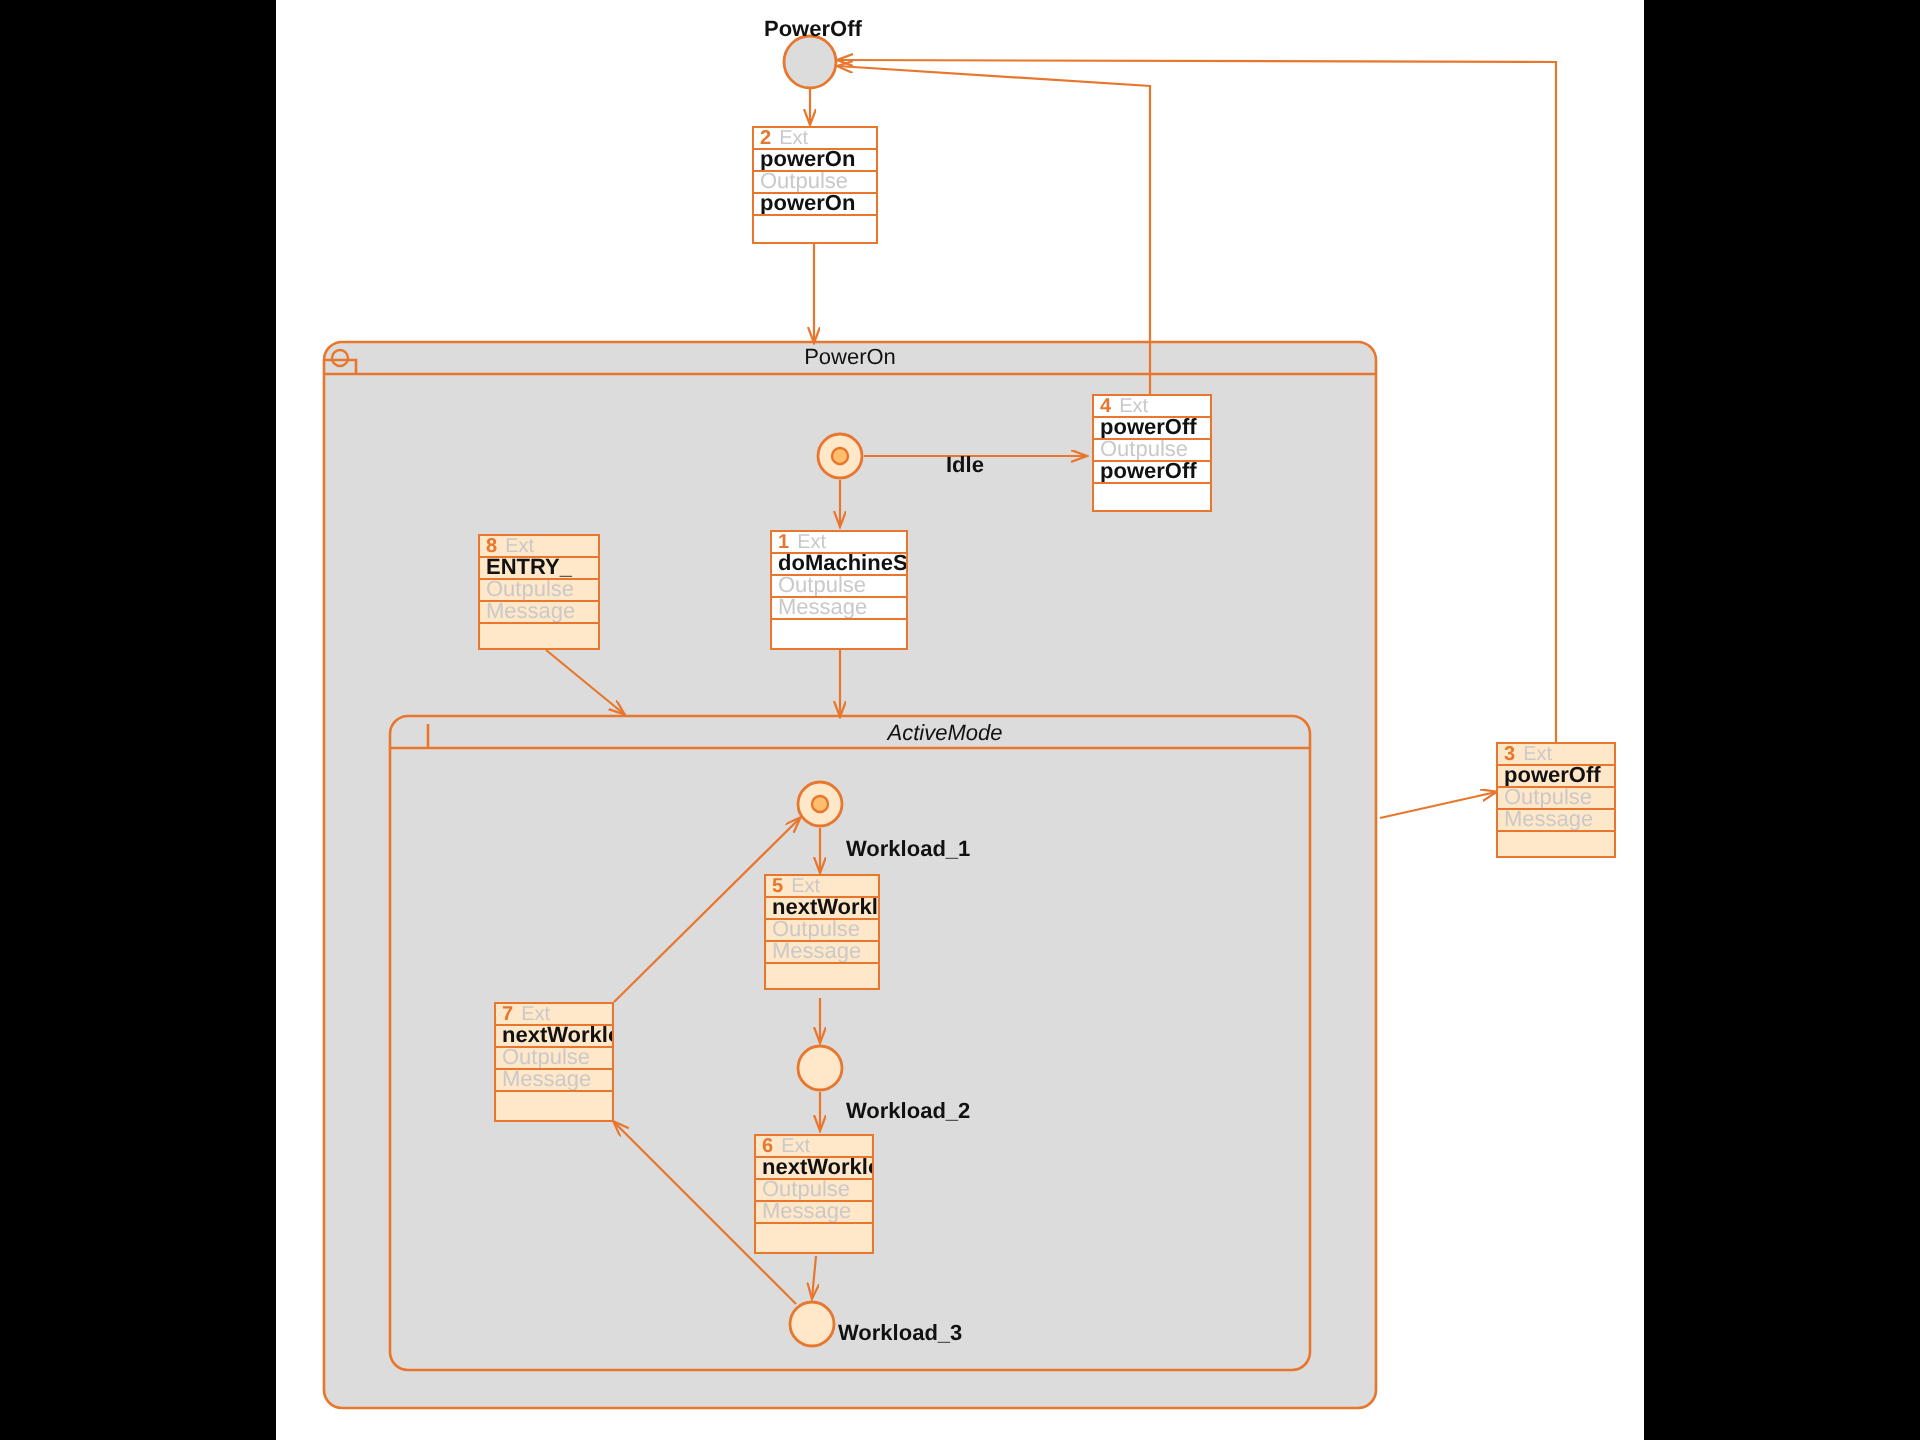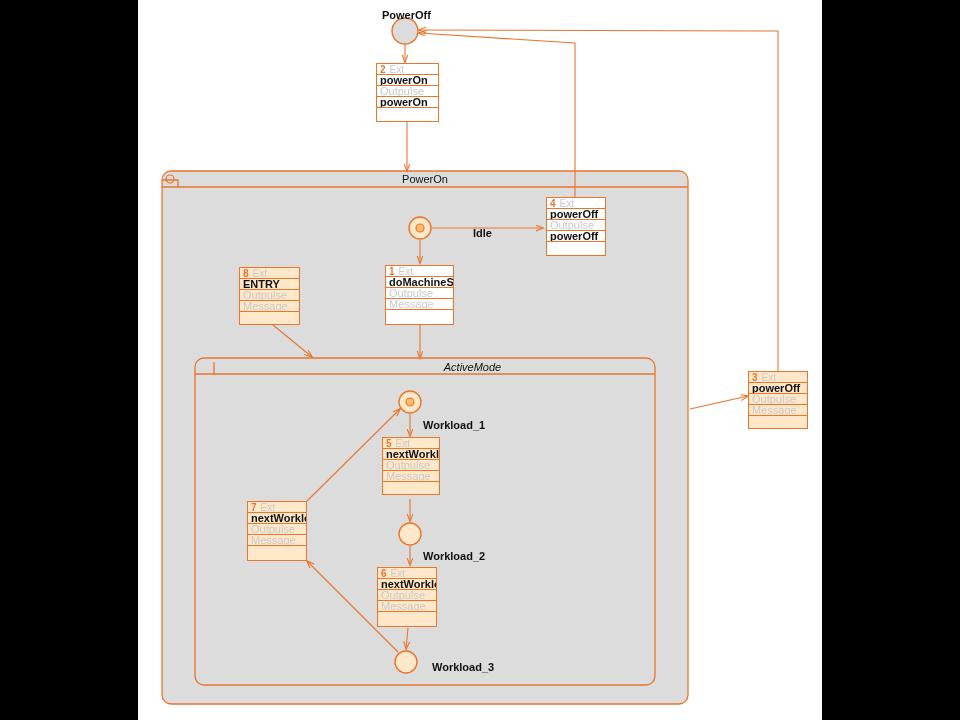--- a/index.html
+++ b/index.html
@@ -101,21 +101,21 @@
     </g>
   </svg>
 
   <div class="reg-title" style="left:162px;top:173px;width:526px;">PowerOn</div>
   <div class="reg-title" style="left:195px;top:361px;width:555px;font-style:italic;">ActiveMode</div>
 
   <div class="node-label" style="left:382px;top:9px;">PowerOff</div>
   <div class="node-label" style="left:453px;top:227px;margin-left:20px;">Idle</div>
   <div class="node-label" style="left:423px;top:419px;">Workload_1</div>
   <div class="node-label" style="left:423px;top:503px;margin-top:47px;">Workload_2</div>
-  <div class="node-label" style="left:432px;top:661px;">Workload_3</div>
+  <div class="node-label" style="left:419px;top:661px;">Workload_3</div>
 
   <div class="tbox plain" style="left:376px;top:63px;width:63px;height:59px;">
     <div class="trow hdr">
       <span class="num">2</span>
       <span class="ext">Ext</span>
     </div>
     <div class="trow trig">powerOn</div>
     <div class="trow dim">Outpulse</div>
     <div class="trow act">powerOn</div>
     <div class="trow fill"></div>

